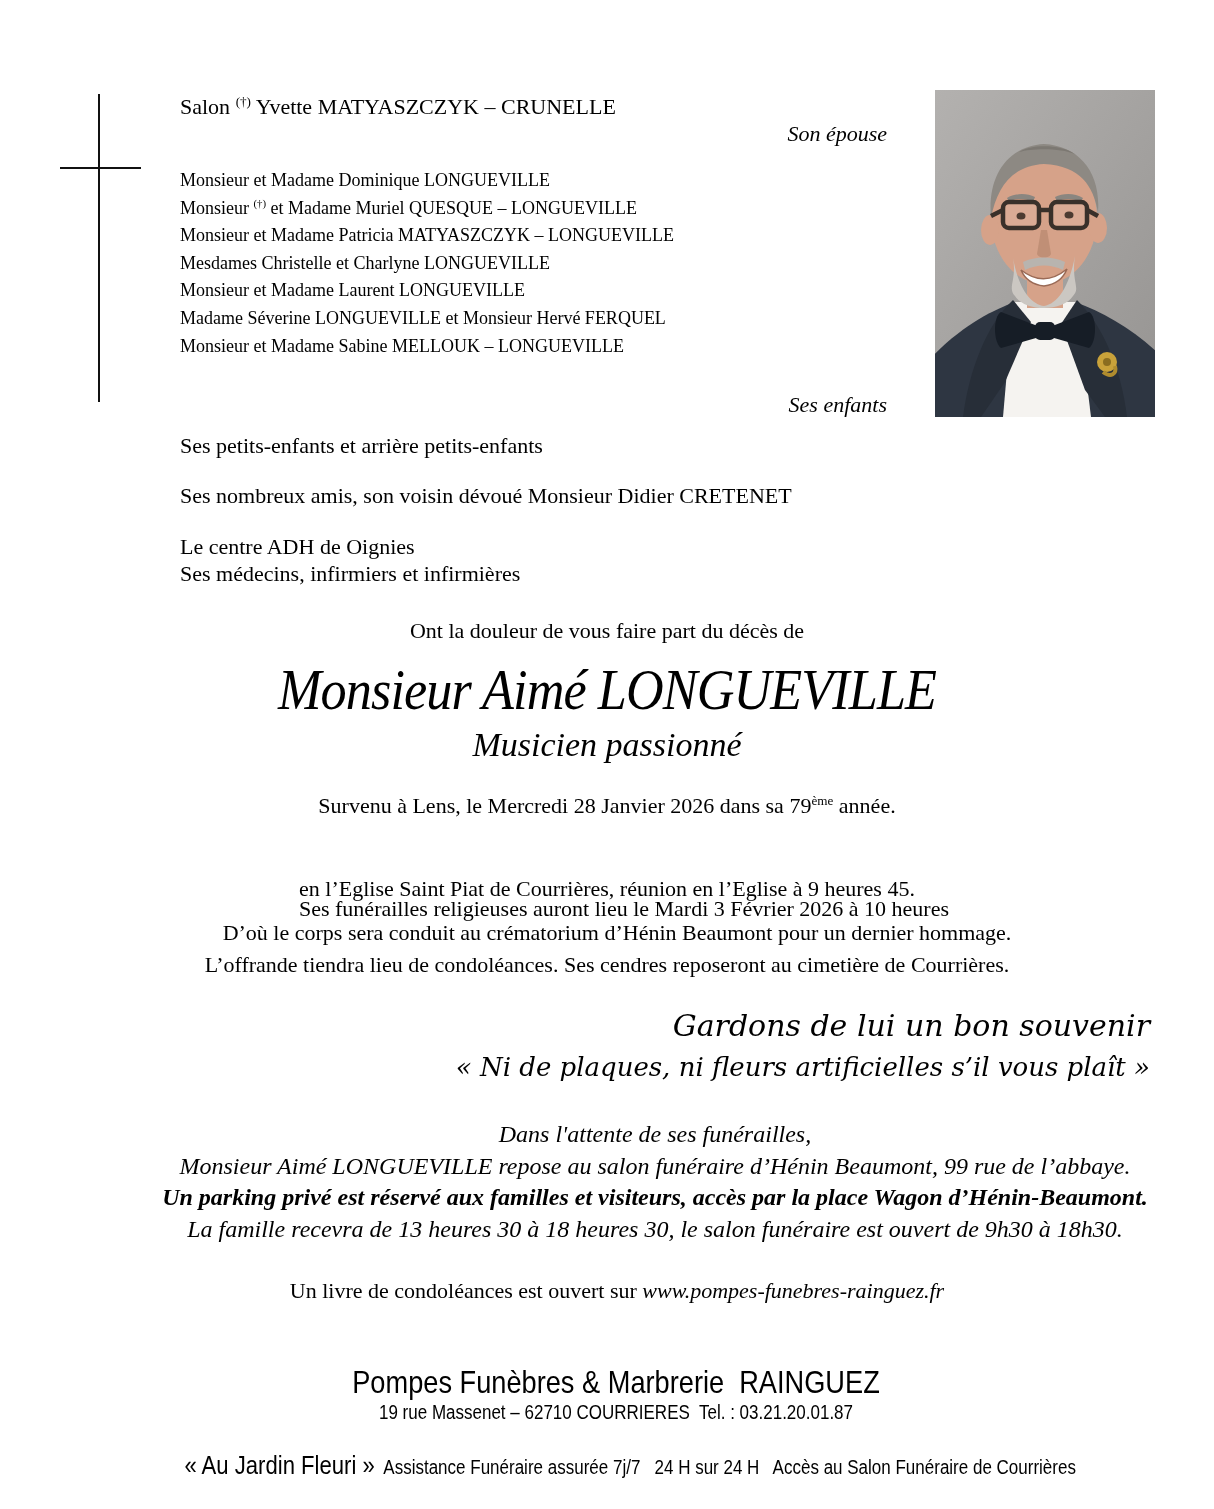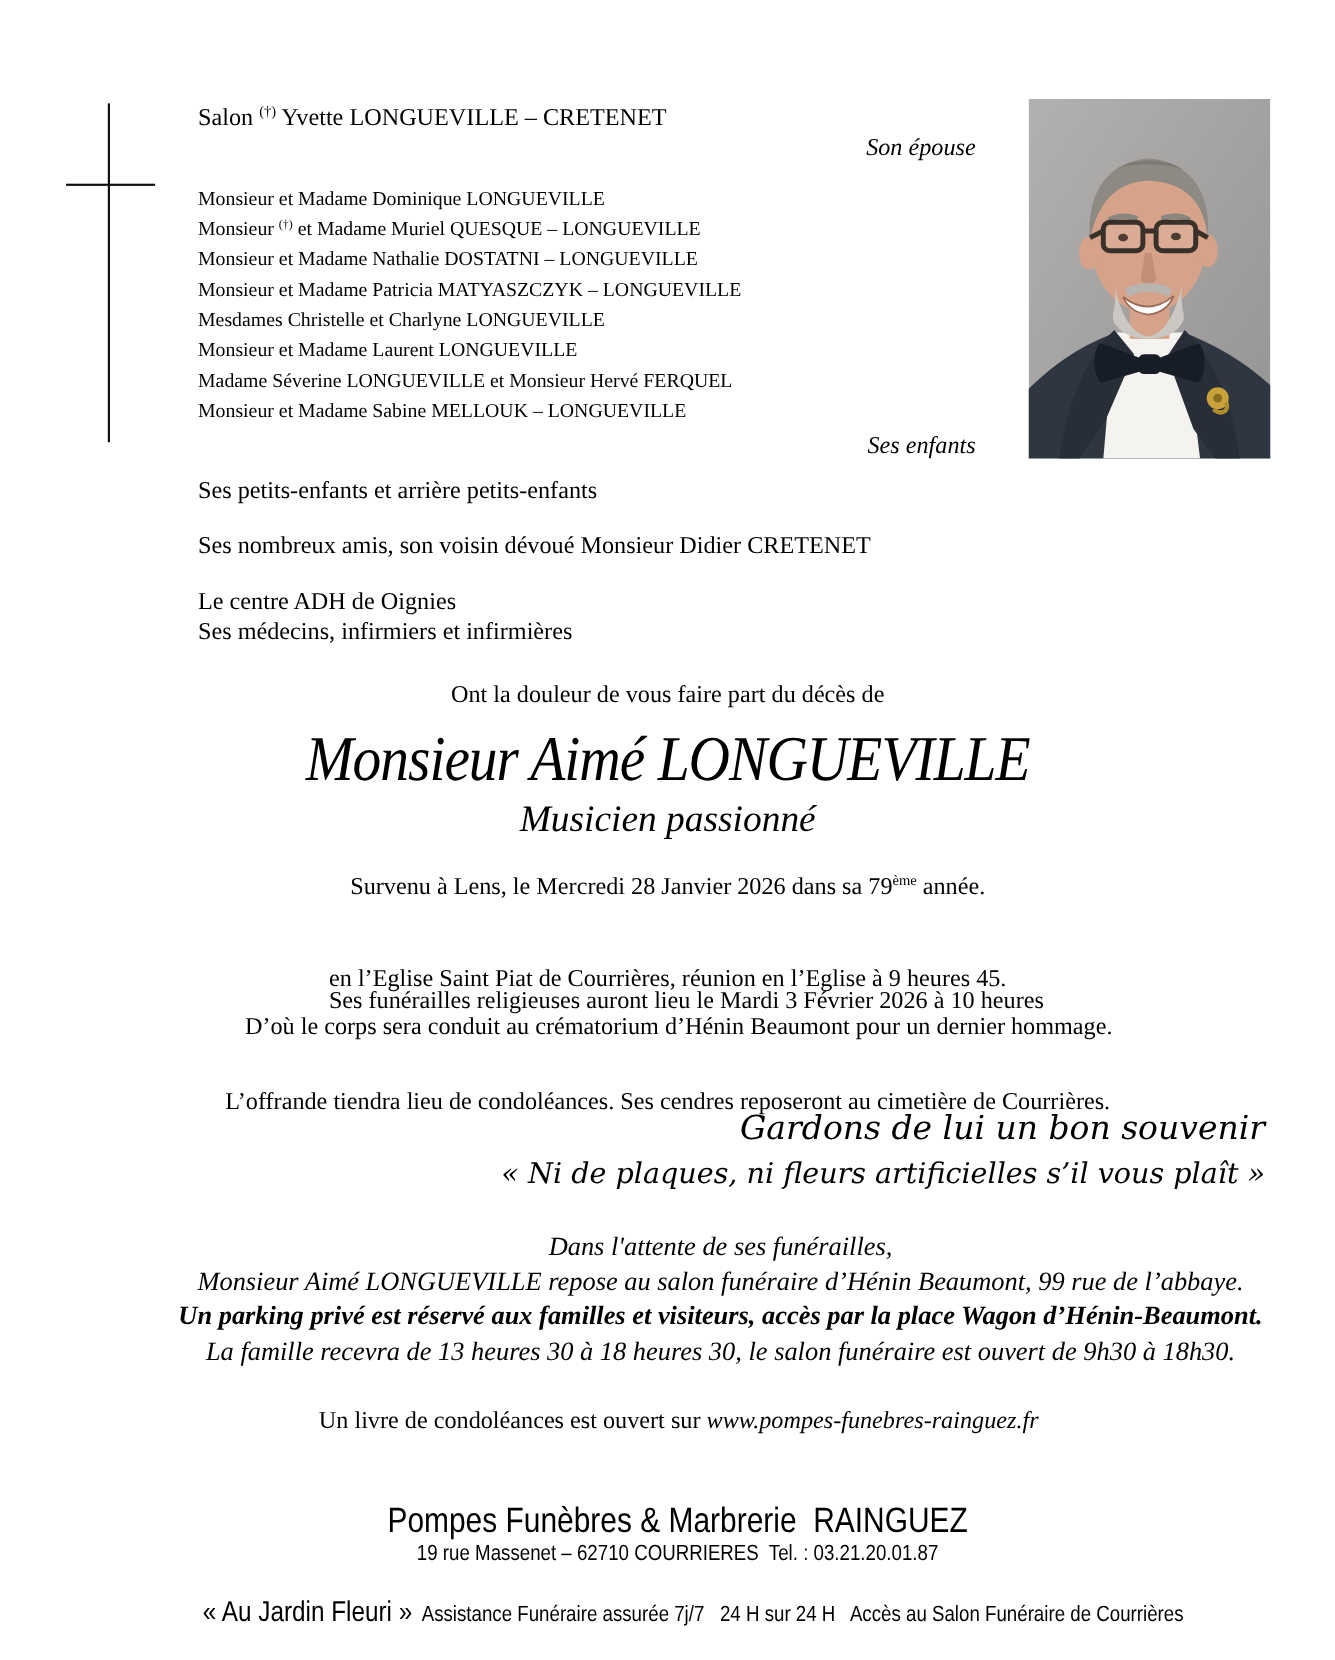--- a/index.html
+++ b/index.html
@@ -94,28 +94,27 @@
 
       <g>
         <circle cx="172" cy="272" r="10" fill="#c9a23a"></circle>
         <path d="M 168 282 C 176 288 182 284 180 276" fill="none" stroke="#b08c2e" stroke-width="4"></path>
         <circle cx="172" cy="272" r="4" fill="#8a6d20"></circle>
       </g>
     </svg>
   </div>
 
   <div class="abs body-line" style="left:180px;top:93px;">
-    <span>Salon </span><span class="sup">(†)</span><span> Yvette LONGUEVILLE – CRETENET</span>
+    <span>Salon </span><span class="sup">(†)</span><span> Yvette MATYASZCZYK – CRUNELLE</span>
   </div>
   <div class="abs body-line italic right-col" style="top:120px;">Son épouse</div>
 
   <div class="abs names-list" style="left:180px;top:167px;">
     <div><span>Monsieur et Madame Dominique LONGUEVILLE</span><span class="sup"></span><span></span></div>
     <div><span>Monsieur </span><span class="sup">(†)</span><span> et Madame Muriel QUESQUE – LONGUEVILLE</span></div>
-    <div><span>Monsieur et Madame Nathalie DOSTATNI – LONGUEVILLE</span><span class="sup"></span><span></span></div>
     <div><span>Monsieur et Madame Patricia MATYASZCZYK – LONGUEVILLE</span><span class="sup"></span><span></span></div>
     <div><span>Mesdames Christelle et Charlyne LONGUEVILLE</span><span class="sup"></span><span></span></div>
     <div><span>Monsieur et Madame Laurent LONGUEVILLE</span><span class="sup"></span><span></span></div>
     <div><span>Madame Séverine LONGUEVILLE et Monsieur Hervé FERQUEL</span><span class="sup"></span><span></span></div>
     <div><span>Monsieur et Madame Sabine MELLOUK – LONGUEVILLE</span><span class="sup"></span><span></span></div>
   </div>
   <div class="abs body-line italic right-col" style="top:391px;">Ses enfants</div>
 
   <div class="abs body-line" style="left:180px;top:432px;">Ses petits-enfants et arrière petits-enfants</div>
   <div class="abs body-line" style="left:180px;top:482px;">Ses nombreux amis, son voisin dévoué Monsieur Didier CRETENET</div>
@@ -126,21 +125,21 @@
   <div class="abs center-full deceased-name" style="top:656px;">Monsieur Aimé LONGUEVILLE</div>
   <div class="abs center-full subtitle" style="top:726px;">Musicien passionné</div>
 
   <div class="abs body-line center-full" style="top:792px;">
     <span>Survenu à Lens, le Mercredi 28 Janvier 2026 dans sa 79</span><span class="sup">ème</span><span> année.</span>
   </div>
 
   <div class="abs body-line center-full" style="top:895px;padding-left:17px;">Ses funérailles religieuses auront lieu le Mardi 3 Février 2026 à 10 heures</div>
   <div class="abs body-line center-full" style="top:875px;">en l’Eglise Saint Piat de Courrières, réunion en l’Eglise à 9 heures 45.</div>
   <div class="abs body-line center-full" style="top:919px;margin-left:10px;">D’où le corps sera conduit au crématorium d’Hénin Beaumont pour un dernier hommage.</div>
-  <div class="abs body-line center-full" style="top:987px;">L’offrande tiendra lieu de condoléances. Ses cendres reposeront au cimetière de Courrières.</div>
+  <div class="abs body-line center-full" style="top:951px;">L’offrande tiendra lieu de condoléances. Ses cendres reposeront au cimetière de Courrières.</div>
 
   <div class="abs script tribute-col" style="top:1008px;font-size:30px;">Gardons de lui un bon souvenir</div>
   <div class="abs script tribute-col" style="top:1052px;font-size:26px;">« Ni de plaques, ni fleurs artificielles s’il vous plaît »</div>
 
   <div class="abs center-block" style="top:1119px;">
     <div class="visit-line">Dans l'attente de ses funérailles,</div>
     <div class="visit-line">Monsieur Aimé LONGUEVILLE repose au salon funéraire d’Hénin Beaumont, 99 rue de l’abbaye.</div>
     <div class="visit-line" style="font-weight:bold;">Un parking privé est réservé aux familles et visiteurs, accès par la place Wagon d’Hénin-Beaumont.</div>
     <div class="visit-line">La famille recevra de 13 heures 30 à 18 heures 30, le salon funéraire est ouvert de 9h30 à 18h30.</div>
   </div>

